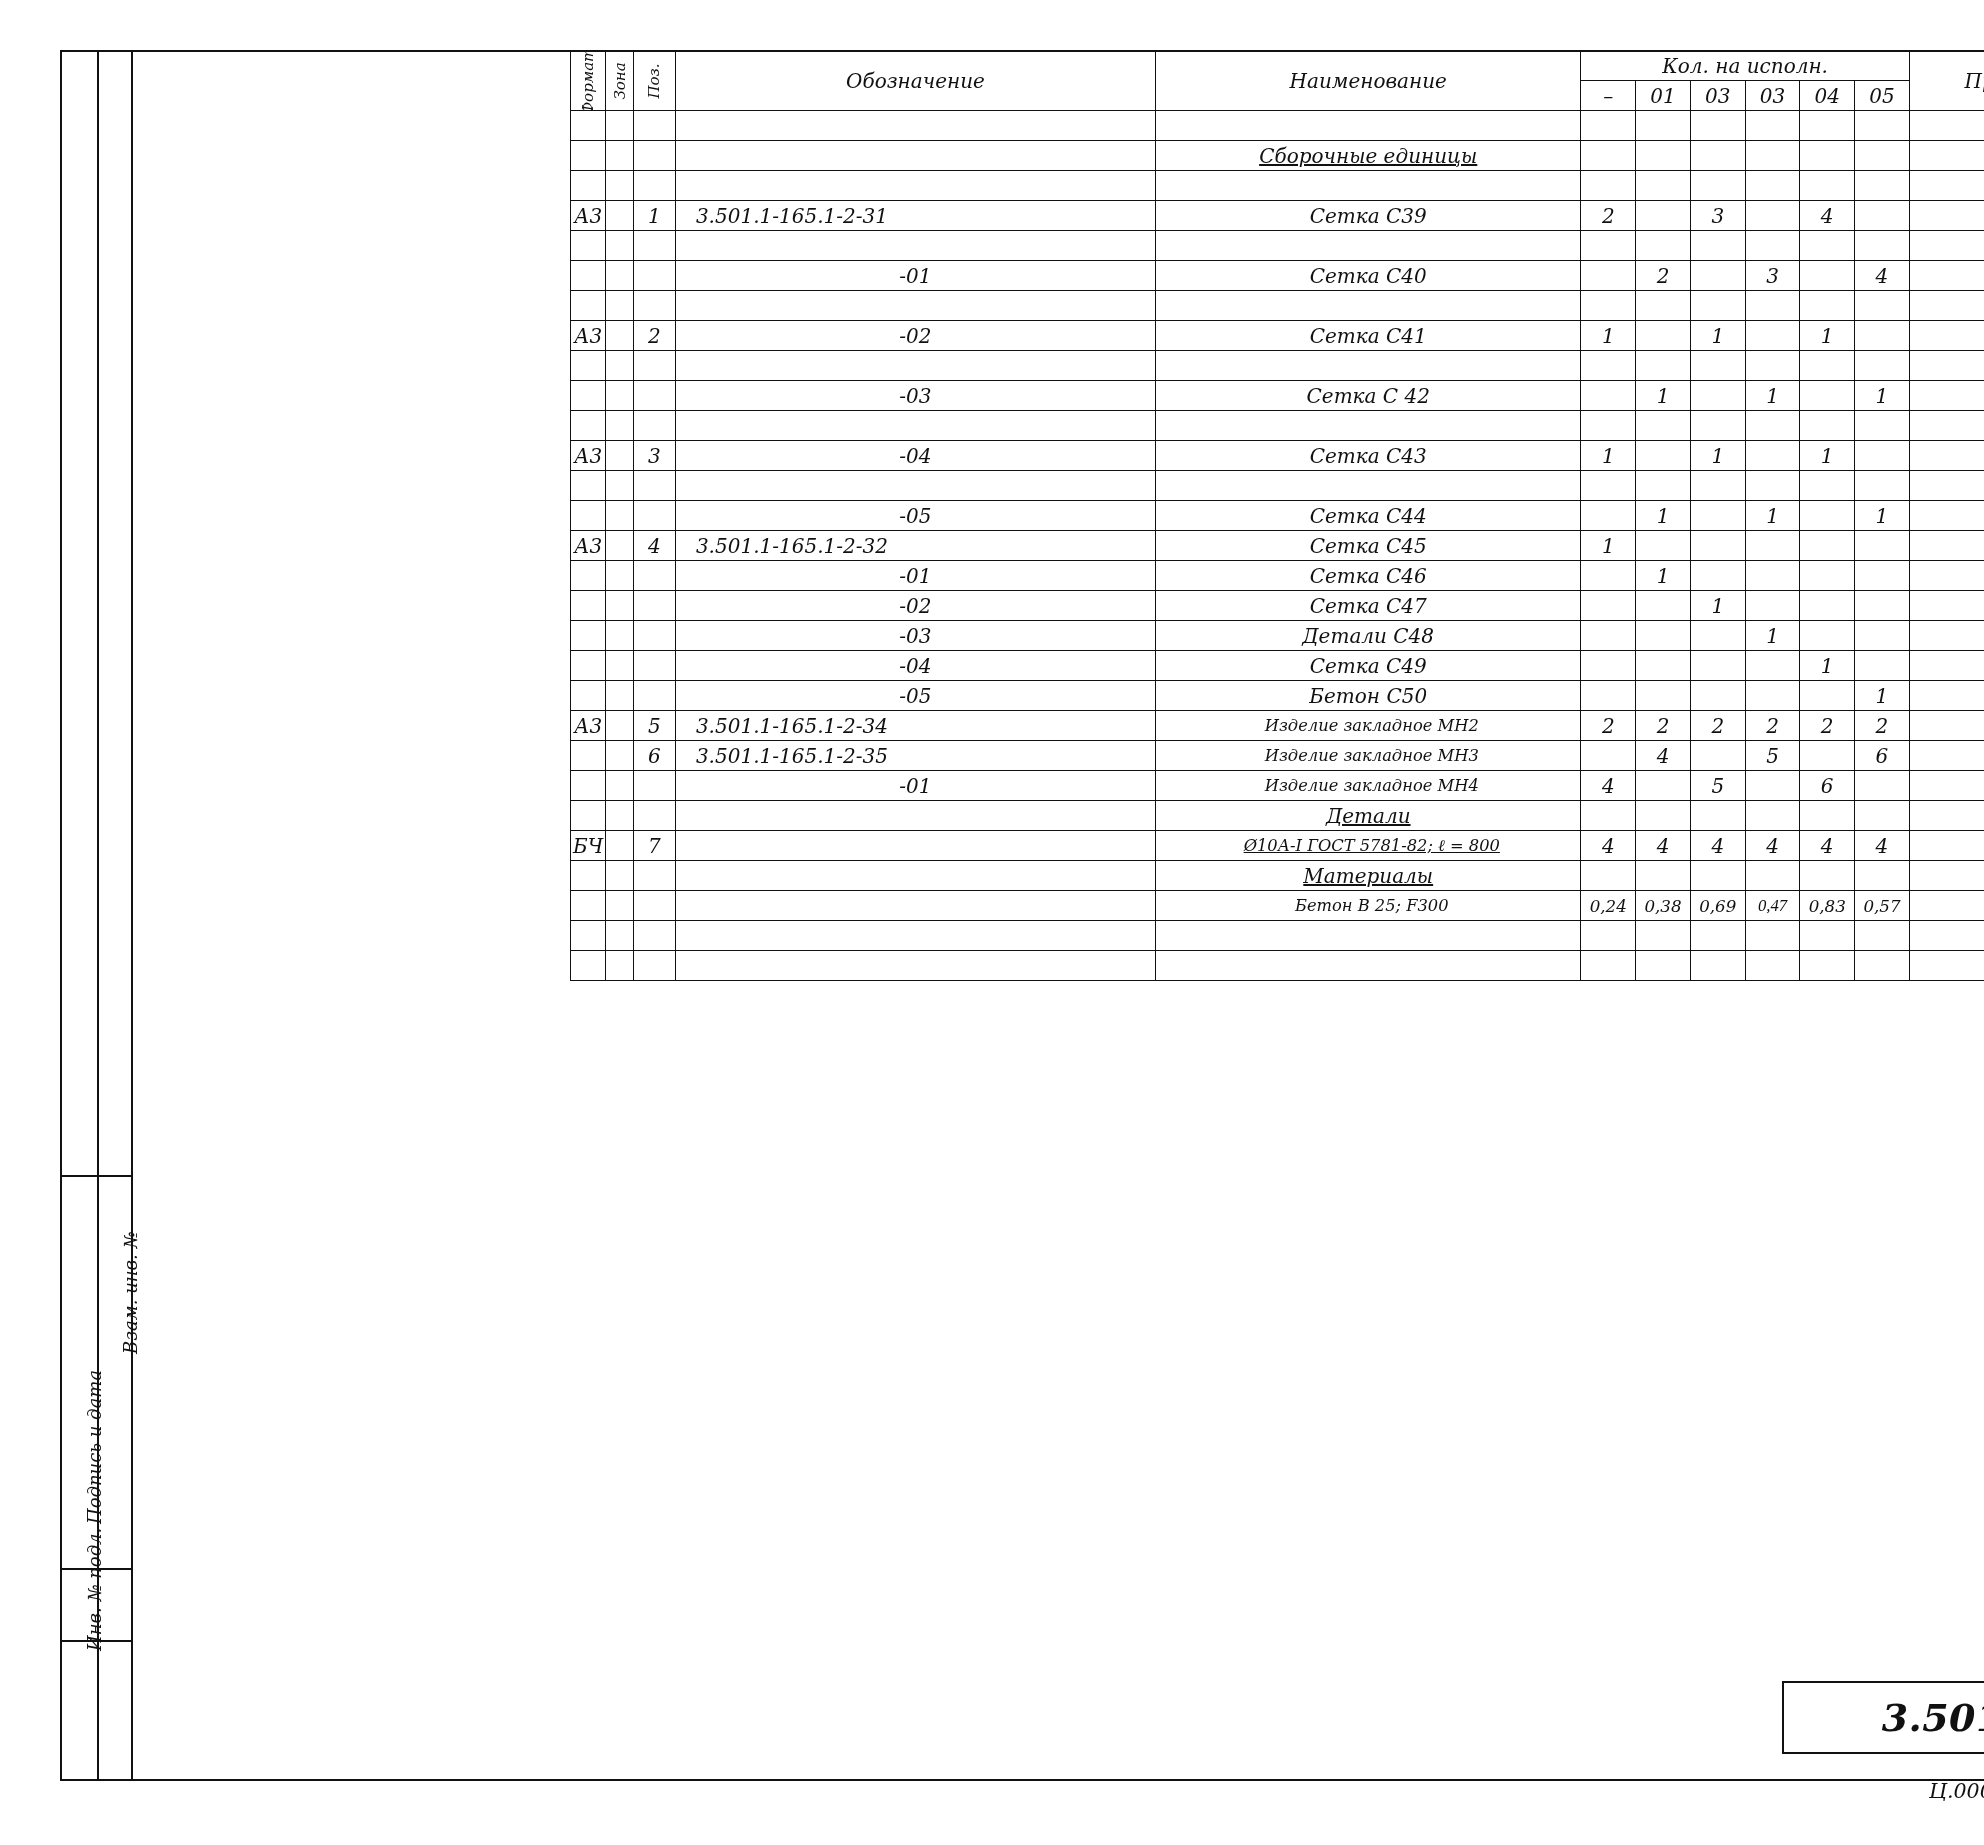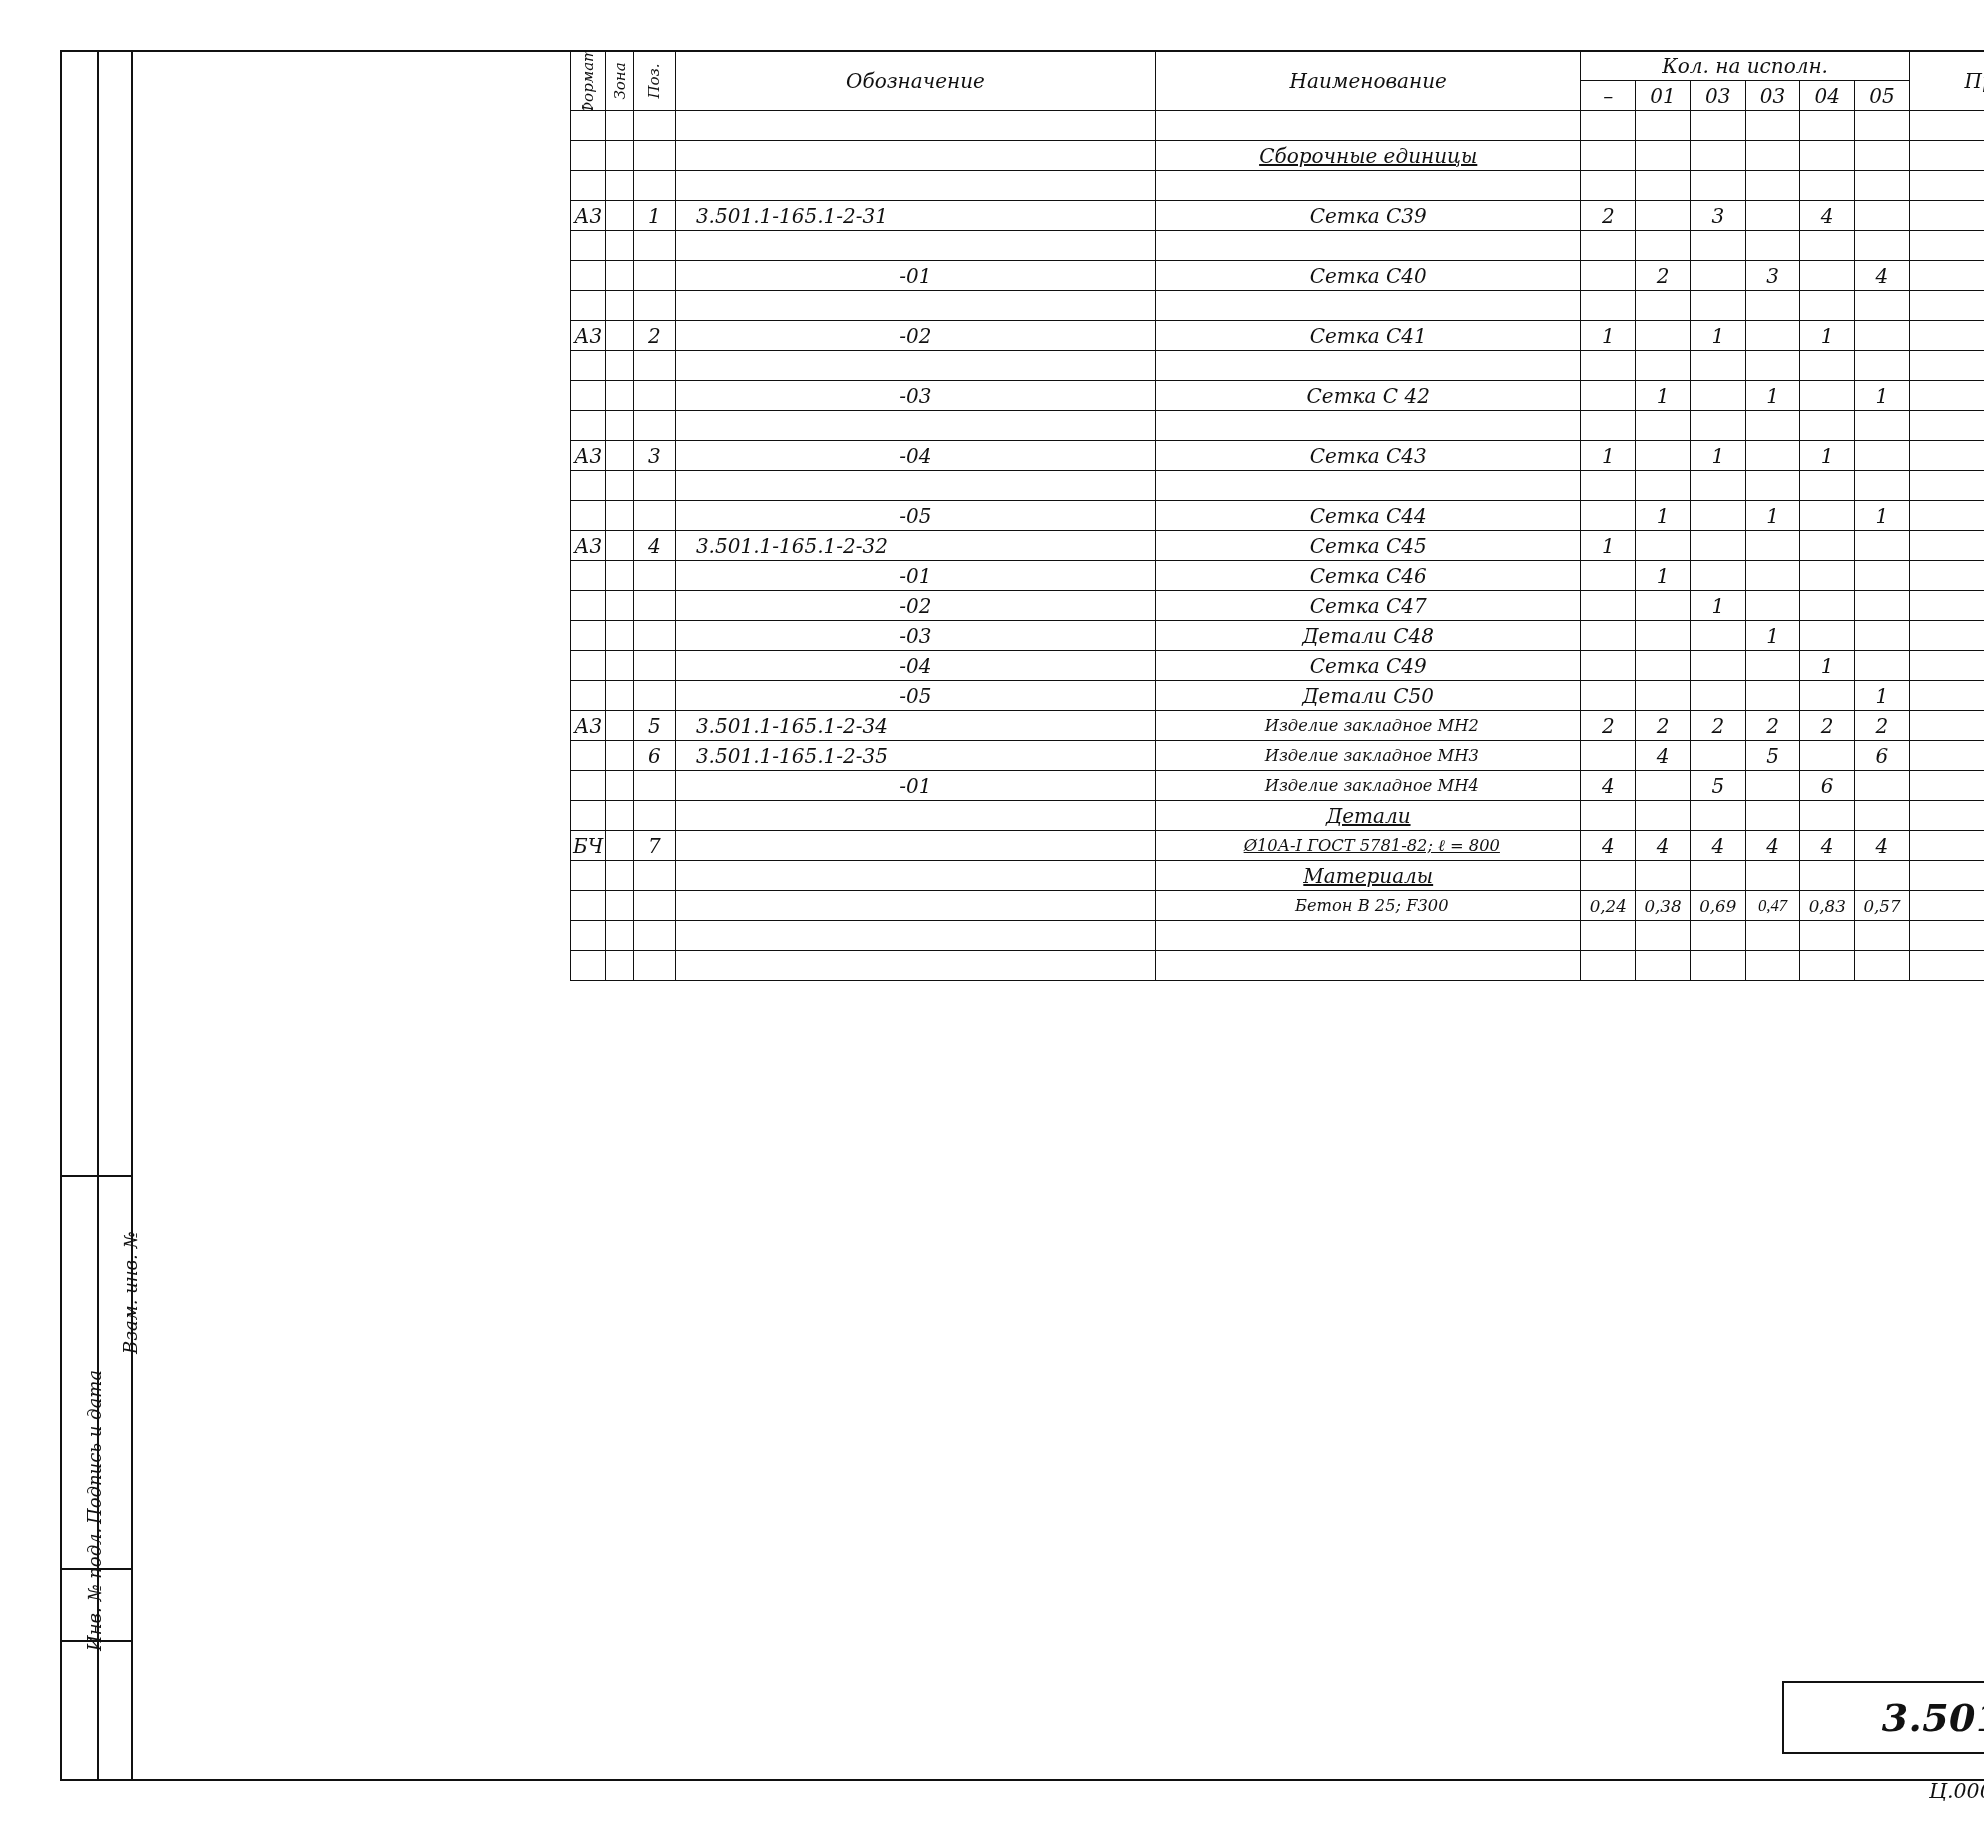--- a/index.html
+++ b/index.html
@@ -473,21 +473,21 @@
           <td class="num-center"></td>
           <td class="num-center">1</td>
           <td class="num-center"></td>
           <td class="note"></td>
         </tr>
         <tr>
           <td></td>
           <td></td>
           <td></td>
           <td class="desig">-05</td>
-          <td class="name"><span>Детали    С50</span></td>
+          <td class="name"><span>Бетон    С50</span></td>
           <td class="num-center"></td>
           <td class="num-center"></td>
           <td class="num-center"></td>
           <td class="num-center"></td>
           <td class="num-center"></td>
           <td class="num-center">1</td>
           <td class="note"></td>
         </tr>
         <tr>
           <td>А3</td>

